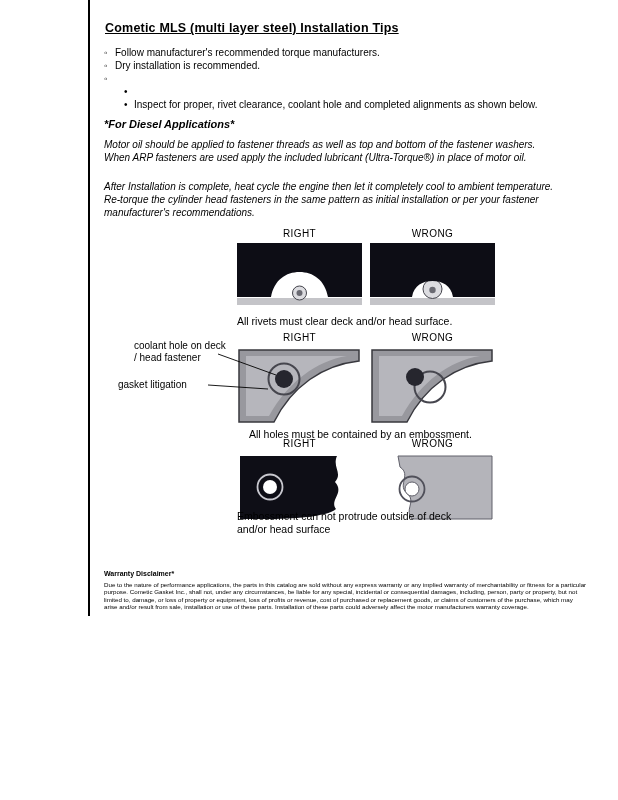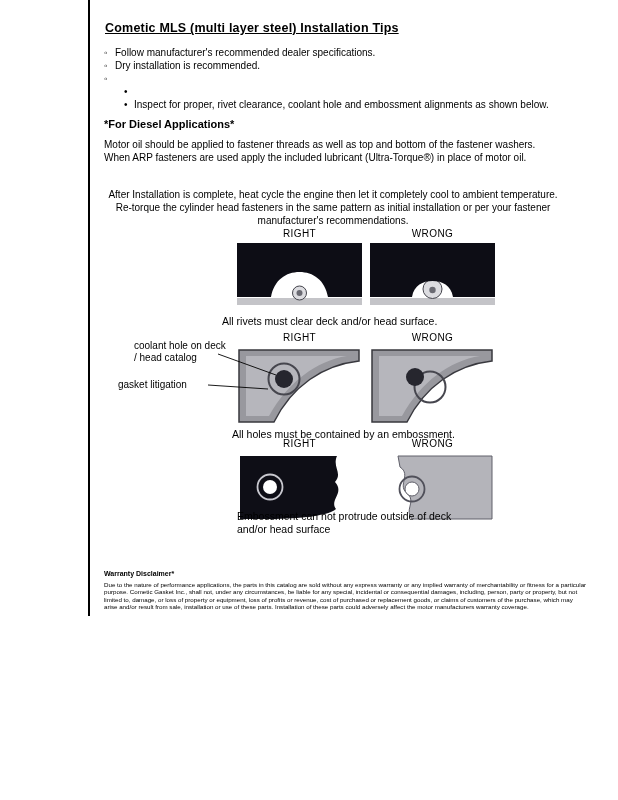--- a/index.html
+++ b/index.html
@@ -13,23 +13,23 @@
   .left-rule { position:absolute; left:88px; top:0; width:2px; height:800px; background:#000; }
 
   .title { position:absolute; left:105px; top:21px; font-size:12.5px; font-weight:bold; text-decoration:underline; letter-spacing:0.2px; }
 
   .bullets { position:absolute; left:104px; top:46px; font-size:10px; line-height:13px; }
   .b-row { display:flex; align-items:flex-start; white-space:nowrap; }
   .b-icon { width:11px; flex:0 0 11px; text-align:left; }
   .b-row.sub { padding-left:20px; }
   .b-row.sub .b-icon { width:10px; flex:0 0 10px; }
 
-  .diesel { position:absolute; left:104px; top:118px; width:458px; font-size:10px; line-height:13px; }
+  .diesel { position:absolute; left:104px; top:118px; width:458px; font-size:10px; line-height:13px;font-style:italic; }
   .diesel h2 { font-size:11px; font-weight:bold; margin-bottom:7px; }
-  .diesel p + p { margin-top:24px;text-align:center; }
+  .diesel p + p { margin-top:16px; }
   .note { position:absolute; left:104px; top:212px; font-size:10px; }
 
   .diagrams { position:absolute; left:104px; top:226px; width:485px; height:336px; }
   .dg-label { position:absolute; width:125px; text-align:center; font-size:10px; letter-spacing:0.4px; }
   .dg-img { position:absolute; width:125px; }
   .dg-img svg { display:block; }
   .dg-caption { position:absolute; font-size:10.5px; line-height:12.5px; }
   .callout { position:absolute; font-size:10px; line-height:11.5px; }
   .callout-lines { position:absolute; left:0; top:0; pointer-events:none; }
 
@@ -44,35 +44,35 @@
 <body>
 
 <div class="page">
   <div class="left-rule"></div>
 
   <div class="title">Cometic MLS (multi layer steel) Installation Tips</div>
 
   <div class="bullets">
     <div class="b-row">
       <span class="b-icon">◦</span>
-      <span>Follow manufacturer's recommended dealer specifications.</span>
+      <span>Follow manufacturer's recommended torque manufacturers.</span>
     </div>
     <div class="b-row">
       <span class="b-icon">◦</span>
       <span>Dry installation is recommended.</span>
     </div>
     <div class="b-row">
       <span class="b-icon">◦</span>
     </div>
     <div class="b-row sub">
       <span class="b-icon">•</span>
     </div>
     <div class="b-row sub">
       <span class="b-icon">•</span>
-      <span>Inspect for proper, rivet clearance, coolant hole and embossment alignments as shown below.</span>
+      <span>Inspect for proper, rivet clearance, coolant hole and completed alignments as shown below.</span>
     </div>
   </div>
 
   <div class="diesel">
     <h2>*For Diesel Applications*</h2>
     <p>Motor oil should be applied to fastener threads as well as top and bottom of the fastener washers. When ARP fasteners are used apply the included lubricant (Ultra-Torque®) in place of motor oil.</p>
     <p>After Installation is complete, heat cycle the engine then let it completely cool to ambient temperature. Re-torque the cylinder head fasteners in the same pattern as initial installation or per your fastener manufacturer's recommendations.</p>
   </div>
 
 
@@ -92,21 +92,21 @@
     </div>
     <div class="dg-img" style="left:266px; top:17px;">
       <svg width="125" height="66" viewBox="0 0 125 66">
         <rect width="125" height="66" fill="#ffffff"></rect>
         <rect y="55" width="125" height="7" fill="#c4c4c8"></rect>
         <circle cx="62.5" cy="46" r="9.5" fill="#dcdce0" stroke="#44444c" stroke-width="1"></circle>
         <circle cx="62.5" cy="47" r="3.2" fill="#6a6a72"></circle>
         <path d="M0,0 H125 V54 H83 C81,42 72,38 62.5,38 C53,38 44,42 42,54 H0 Z" fill="#0d0d15"></path>
       </svg>
     </div>
-    <div class="dg-caption" style="left:118px; top:89px;">All rivets must clear deck and/or head surface.</div>
+    <div class="dg-caption" style="left:133px; top:89px;">All rivets must clear deck and/or head surface.</div>
 
     <div class="dg-label" style="left:133px; top:106px;">RIGHT</div>
     <div class="dg-label" style="left:266px; top:106px;">WRONG</div>
 
     <div class="dg-img" style="left:133px; top:122px;">
       <svg width="125" height="76" viewBox="0 0 125 76">
         <rect width="125" height="76" fill="#ffffff"></rect>
         <path d="M2,2 H122 V13 C86,17 55,38 37,74 H2 Z" fill="#98989e" stroke="#38383e" stroke-width="1.5"></path>
         <path d="M9,8 H110 C79,13 51,34 32,68 H9 Z" fill="#b6b6bc"></path>
         <circle cx="47" cy="31" r="15.5" fill="none" stroke="#46464e" stroke-width="2"></circle>
@@ -115,23 +115,23 @@
     </div>
     <div class="dg-img" style="left:266px; top:122px;">
       <svg width="125" height="76" viewBox="0 0 125 76">
         <rect width="125" height="76" fill="#ffffff"></rect>
         <path d="M2,2 H122 V13 C86,17 55,38 37,74 H2 Z" fill="#98989e" stroke="#38383e" stroke-width="1.5"></path>
         <path d="M9,8 H110 C79,13 51,34 32,68 H9 Z" fill="#b6b6bc"></path>
         <circle cx="60" cy="39" r="15.5" fill="none" stroke="#46464e" stroke-width="2"></circle>
         <circle cx="45" cy="29" r="9" fill="#26262e"></circle>
       </svg>
     </div>
-    <div class="dg-caption" style="left:128px; top:202px;text-align:right;">All holes must be contained by an embossment.</div>
+    <div class="dg-caption" style="left:145px; top:202px;text-align:right;">All holes must be contained by an embossment.</div>
 
-    <div class="callout" style="left:30px; top:114px; width:92px;">coolant hole on deck / head catalog</div>
+    <div class="callout" style="left:30px; top:114px; width:92px;">coolant hole on deck / head fastener</div>
     <div class="callout" style="left:14px; top:153px; white-space:nowrap;">gasket litigation</div>
 
     <div class="dg-label" style="left:133px; top:212px;">RIGHT</div>
     <div class="dg-label" style="left:266px; top:212px;">WRONG</div>
 
     <div class="dg-img" style="left:133px; top:227px;">
       <svg width="125" height="70" viewBox="0 0 125 70">
         <rect width="125" height="70" fill="#ffffff"></rect>
         <path d="M3,3 H100 C95,14 106,20 98,29 C108,40 92,47 99,56 C90,64 55,66 28,66 H3 Z" fill="#0e0e16"></path>
         <circle cx="33" cy="34" r="12.5" fill="none" stroke="#c8c8cf" stroke-width="1.8"></circle>

